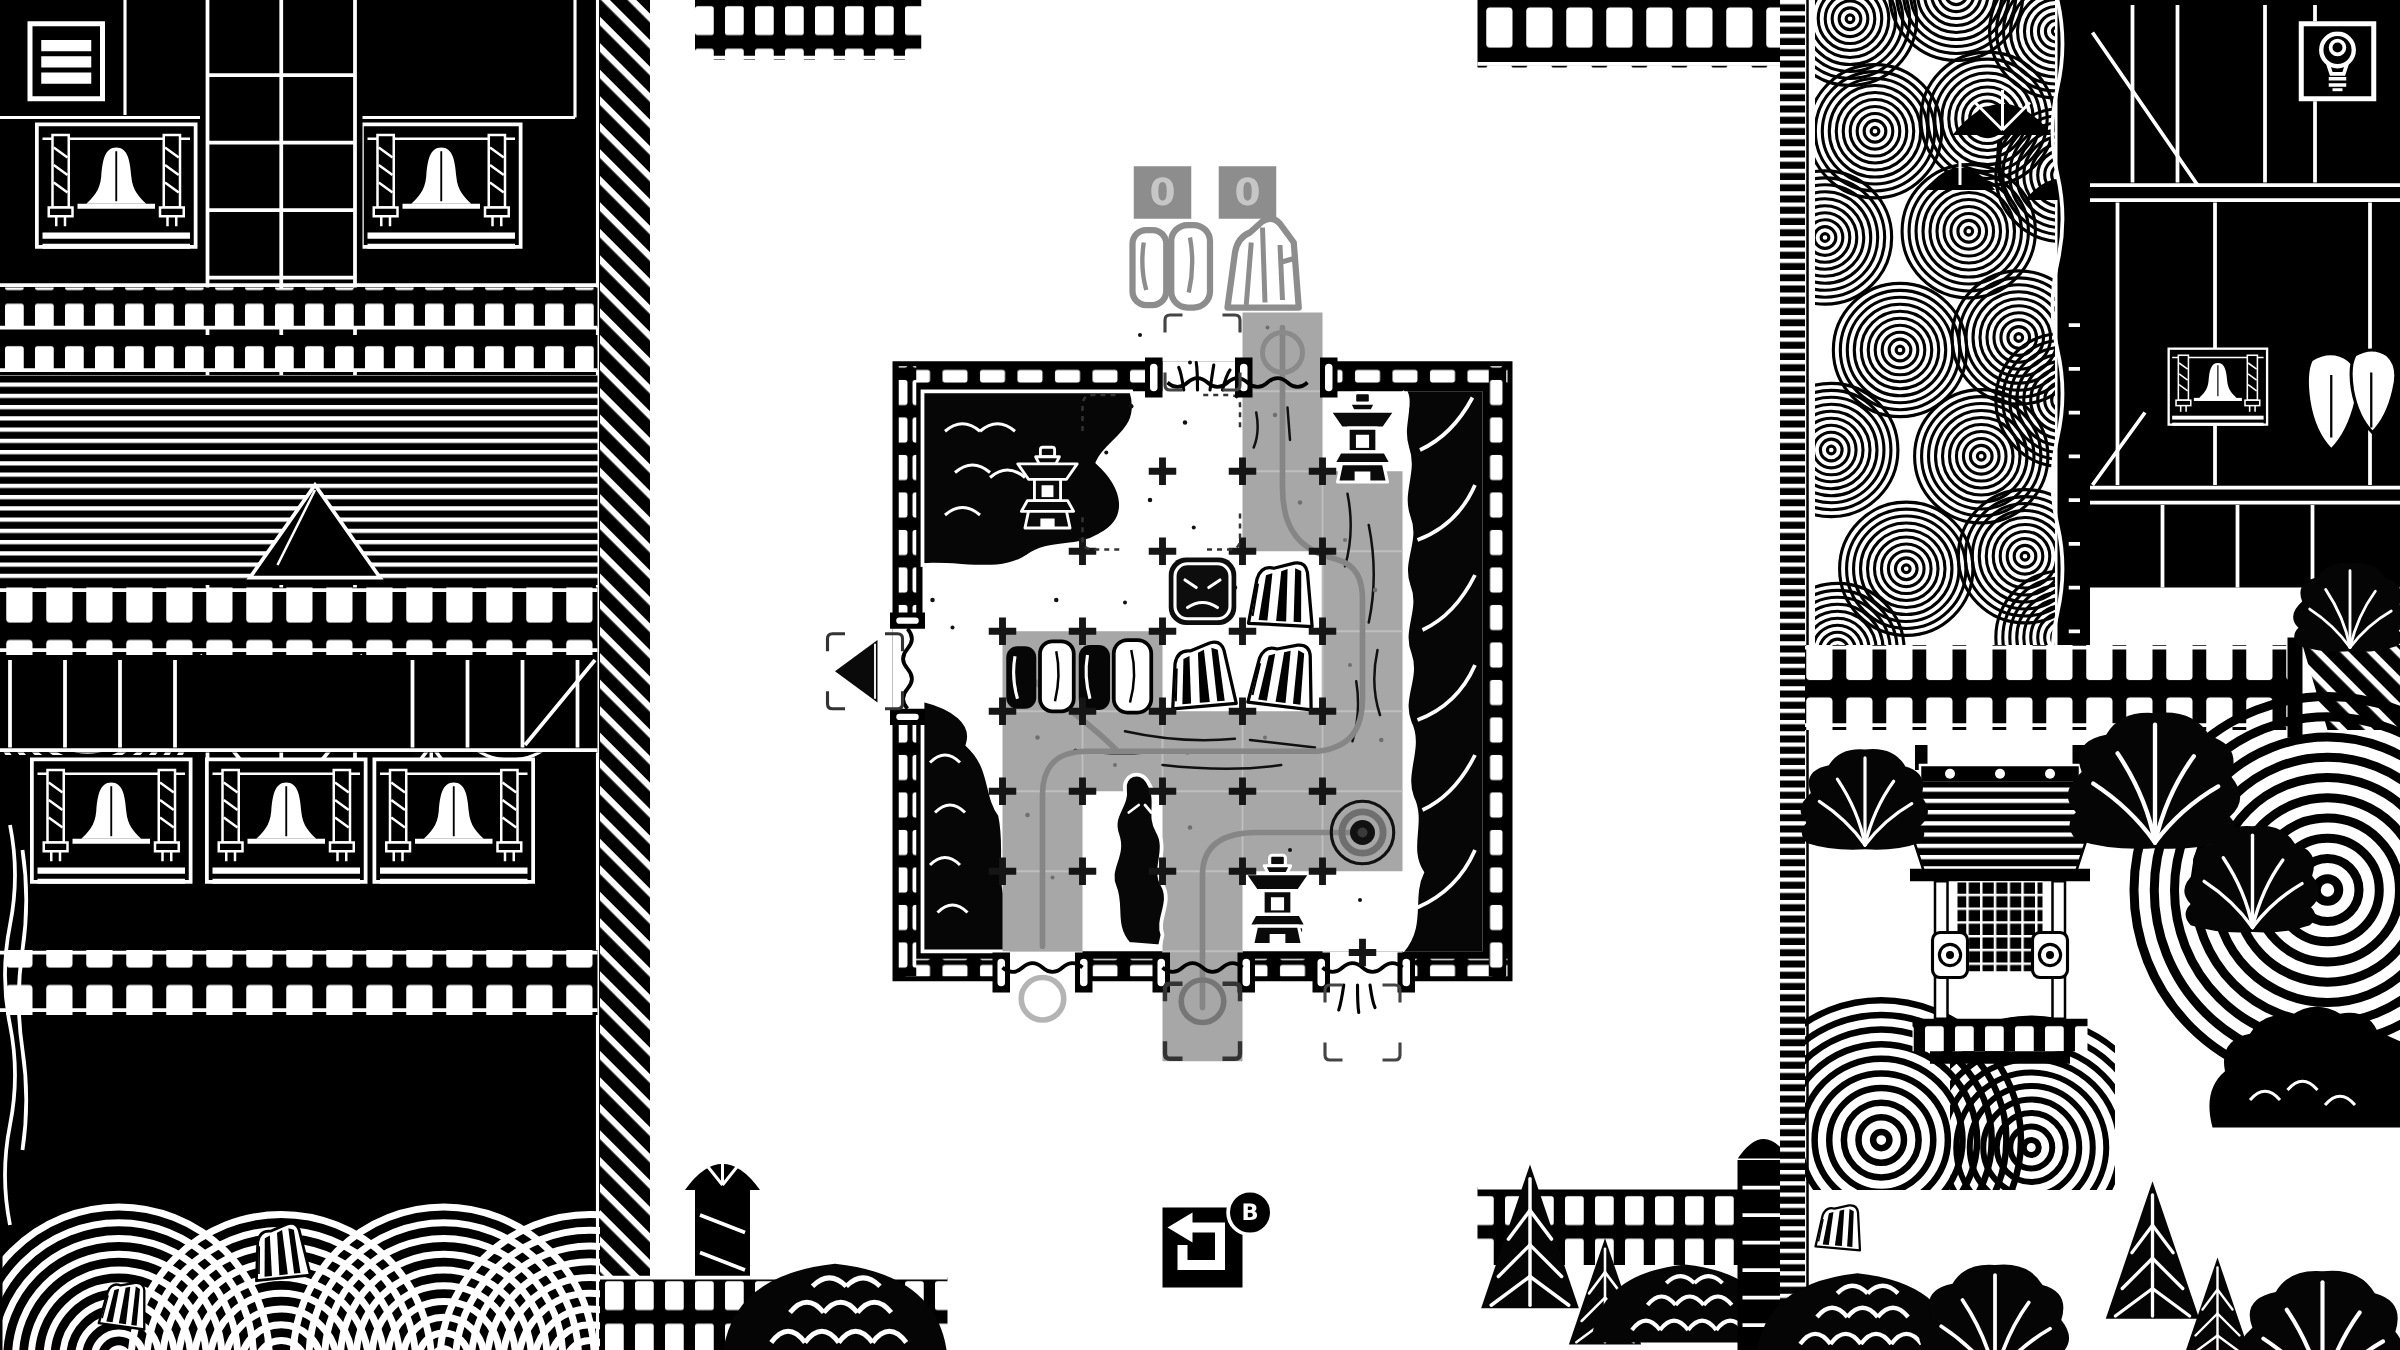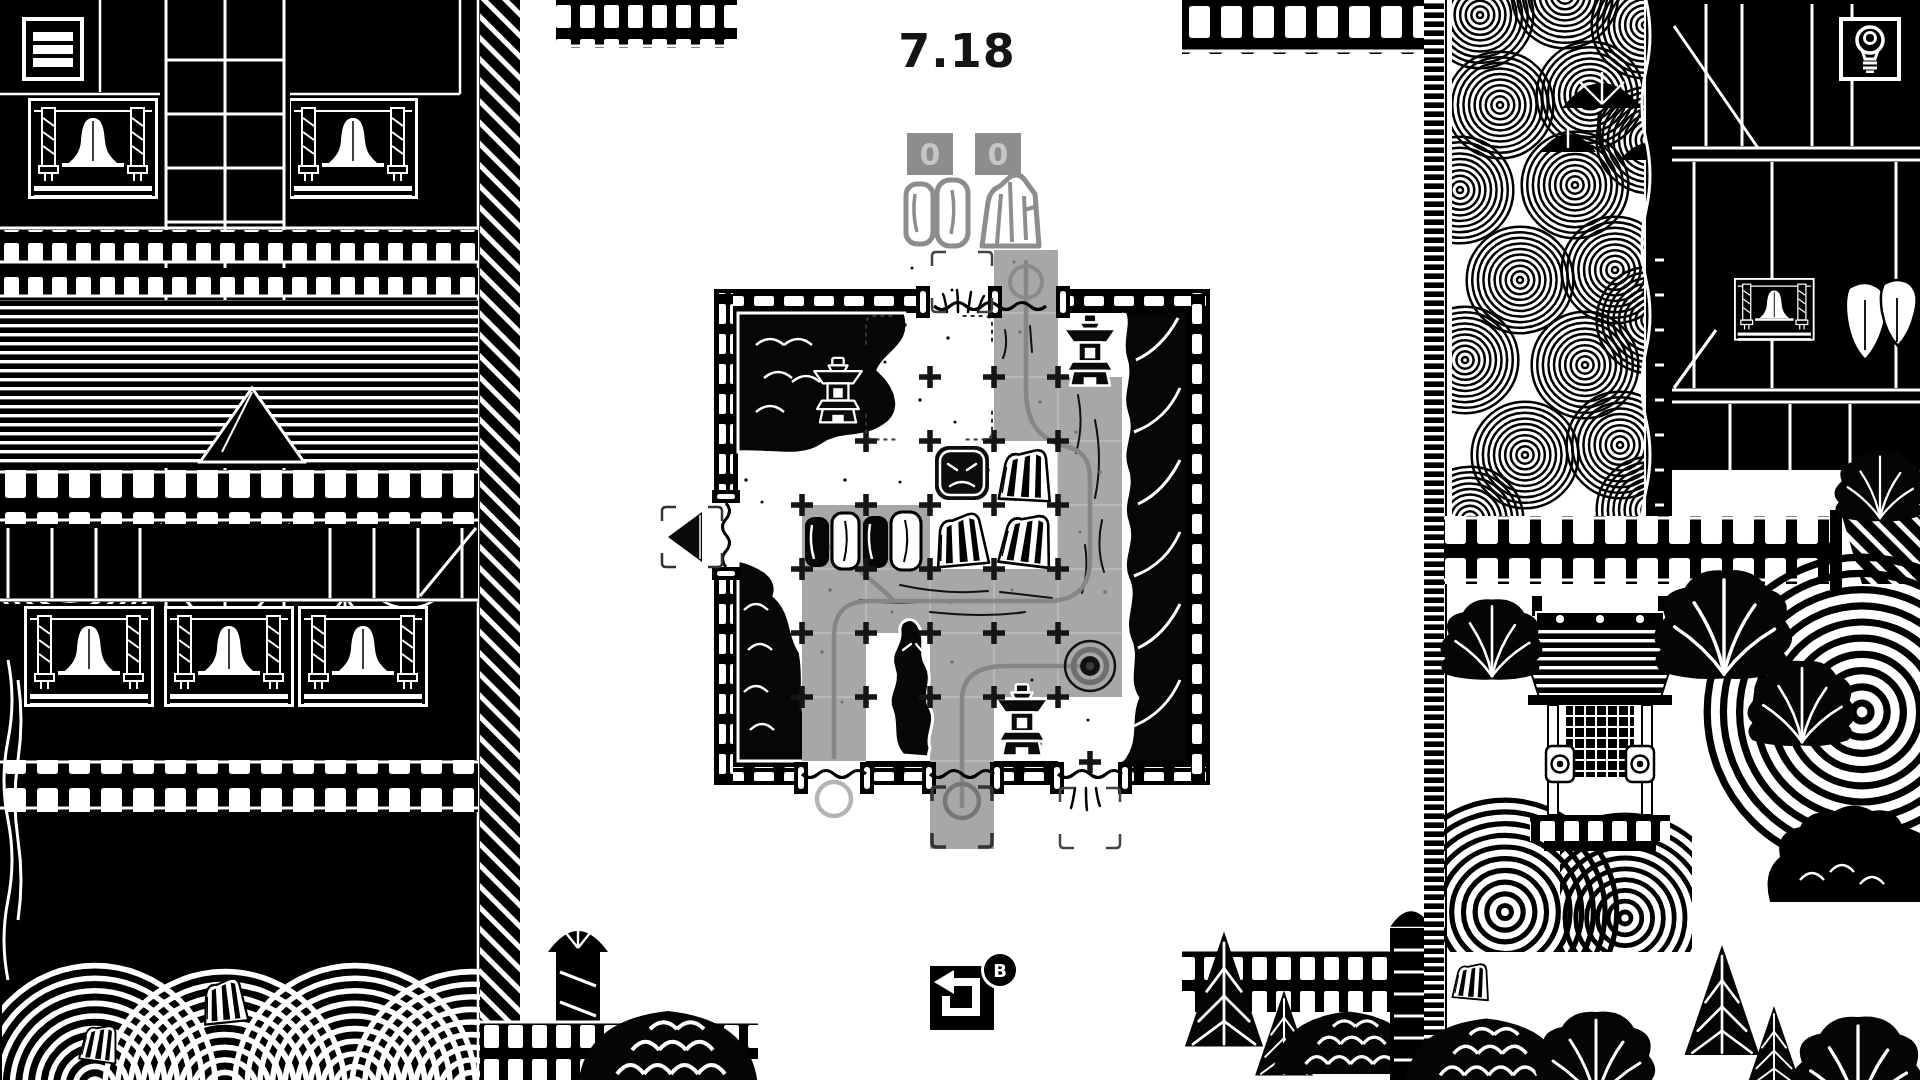--- a/index.html
+++ b/index.html
@@ -640,21 +640,20 @@
     <use href="#plus" x="1090" y="762"></use>
   </g>
   <g>
     <use href="#brkt" transform="translate(662,507)" stroke="#333" stroke-width="2.5"></use>
     <path d="M702,512 L702,562 L668,537 Z" fill="#0a0a0a"></path>
     <path d="M700,515 L700,559" stroke="#fff" stroke-width="1.5"></path>
   </g>
 </g>
 </svg>
 
-<div class="hud level">7.18</div>
 
 <div class="hud counter c1">
   <span>0</span>
 </div>
 <div class="hud counter c2">
   <span>0</span>
 </div>
 
 <svg class="hud icons" width="155" height="85" viewBox="0 0 155 85">
   <g fill="#fff" stroke="#8d8d8d" stroke-width="5">

